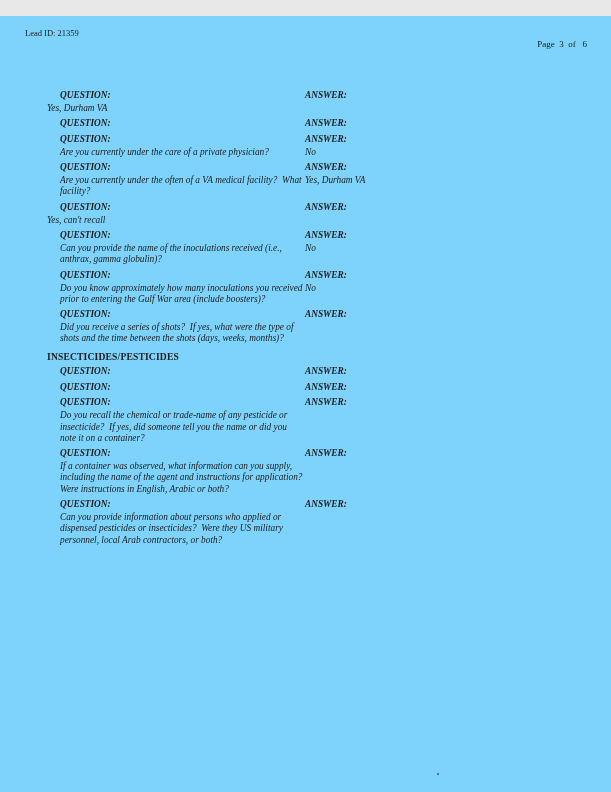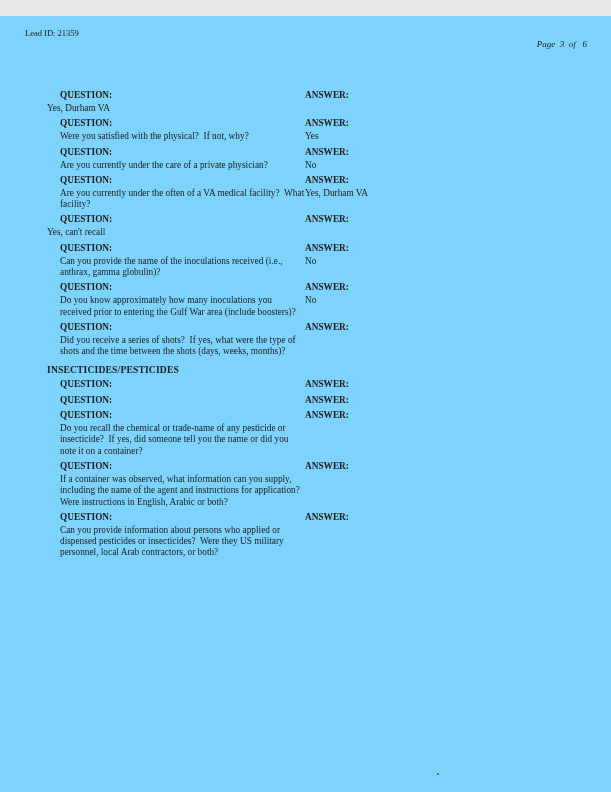--- a/index.html
+++ b/index.html
@@ -22,37 +22,37 @@
     left: 25px;
     top: 12px;
     font-size: 8.5px;
   }
   .page-num {
     position: absolute;
     right: 24px;
     top: 23px;
     font-size: 9px;
     white-space: pre;
-    font-style: italic;
   }
   .content {
     position: absolute;
     left: 47px;
     top: 70px;
     width: 514px;
   }
   .section-title {
     font-weight: bold;
     font-size: 9.6px;
     line-height: 11.5px;
     margin-top: 6px;
     letter-spacing: 0.15px;
   }
   .qa-block {
     margin-top: 4px;
+    font-style: italic;
   }
   .row {
     display: flex;
     align-items: flex-start;
   }
   .q-col {
     flex: 0 0 auto;
     width: 258px;
     padding-left: 13px;
     box-sizing: border-box;
@@ -98,24 +98,20 @@
         </div>
         <div class="row">
           <div class="a-col a-text">Yes, Durham VA</div>
         </div>
       </div>
       <div class="qa-block">
         <div class="row labels-row">
           <div class="q-col q-label">QUESTION:</div>
           <div class="a-col a-label">ANSWER:</div>
         </div>
-        <div class="row">
-          <div class="q-col q-text">Were you satisfied with the physical?  If not, why?</div>
-          <div class="a-col a-text">Yes</div>
-        </div>
       </div>
       <div class="qa-block">
         <div class="row labels-row">
           <div class="q-col q-label">QUESTION:</div>
           <div class="a-col a-label">ANSWER:</div>
         </div>
         <div class="row">
           <div class="q-col q-text">Are you currently under the care of a private physician?</div>
           <div class="a-col a-text">No</div>
         </div>

